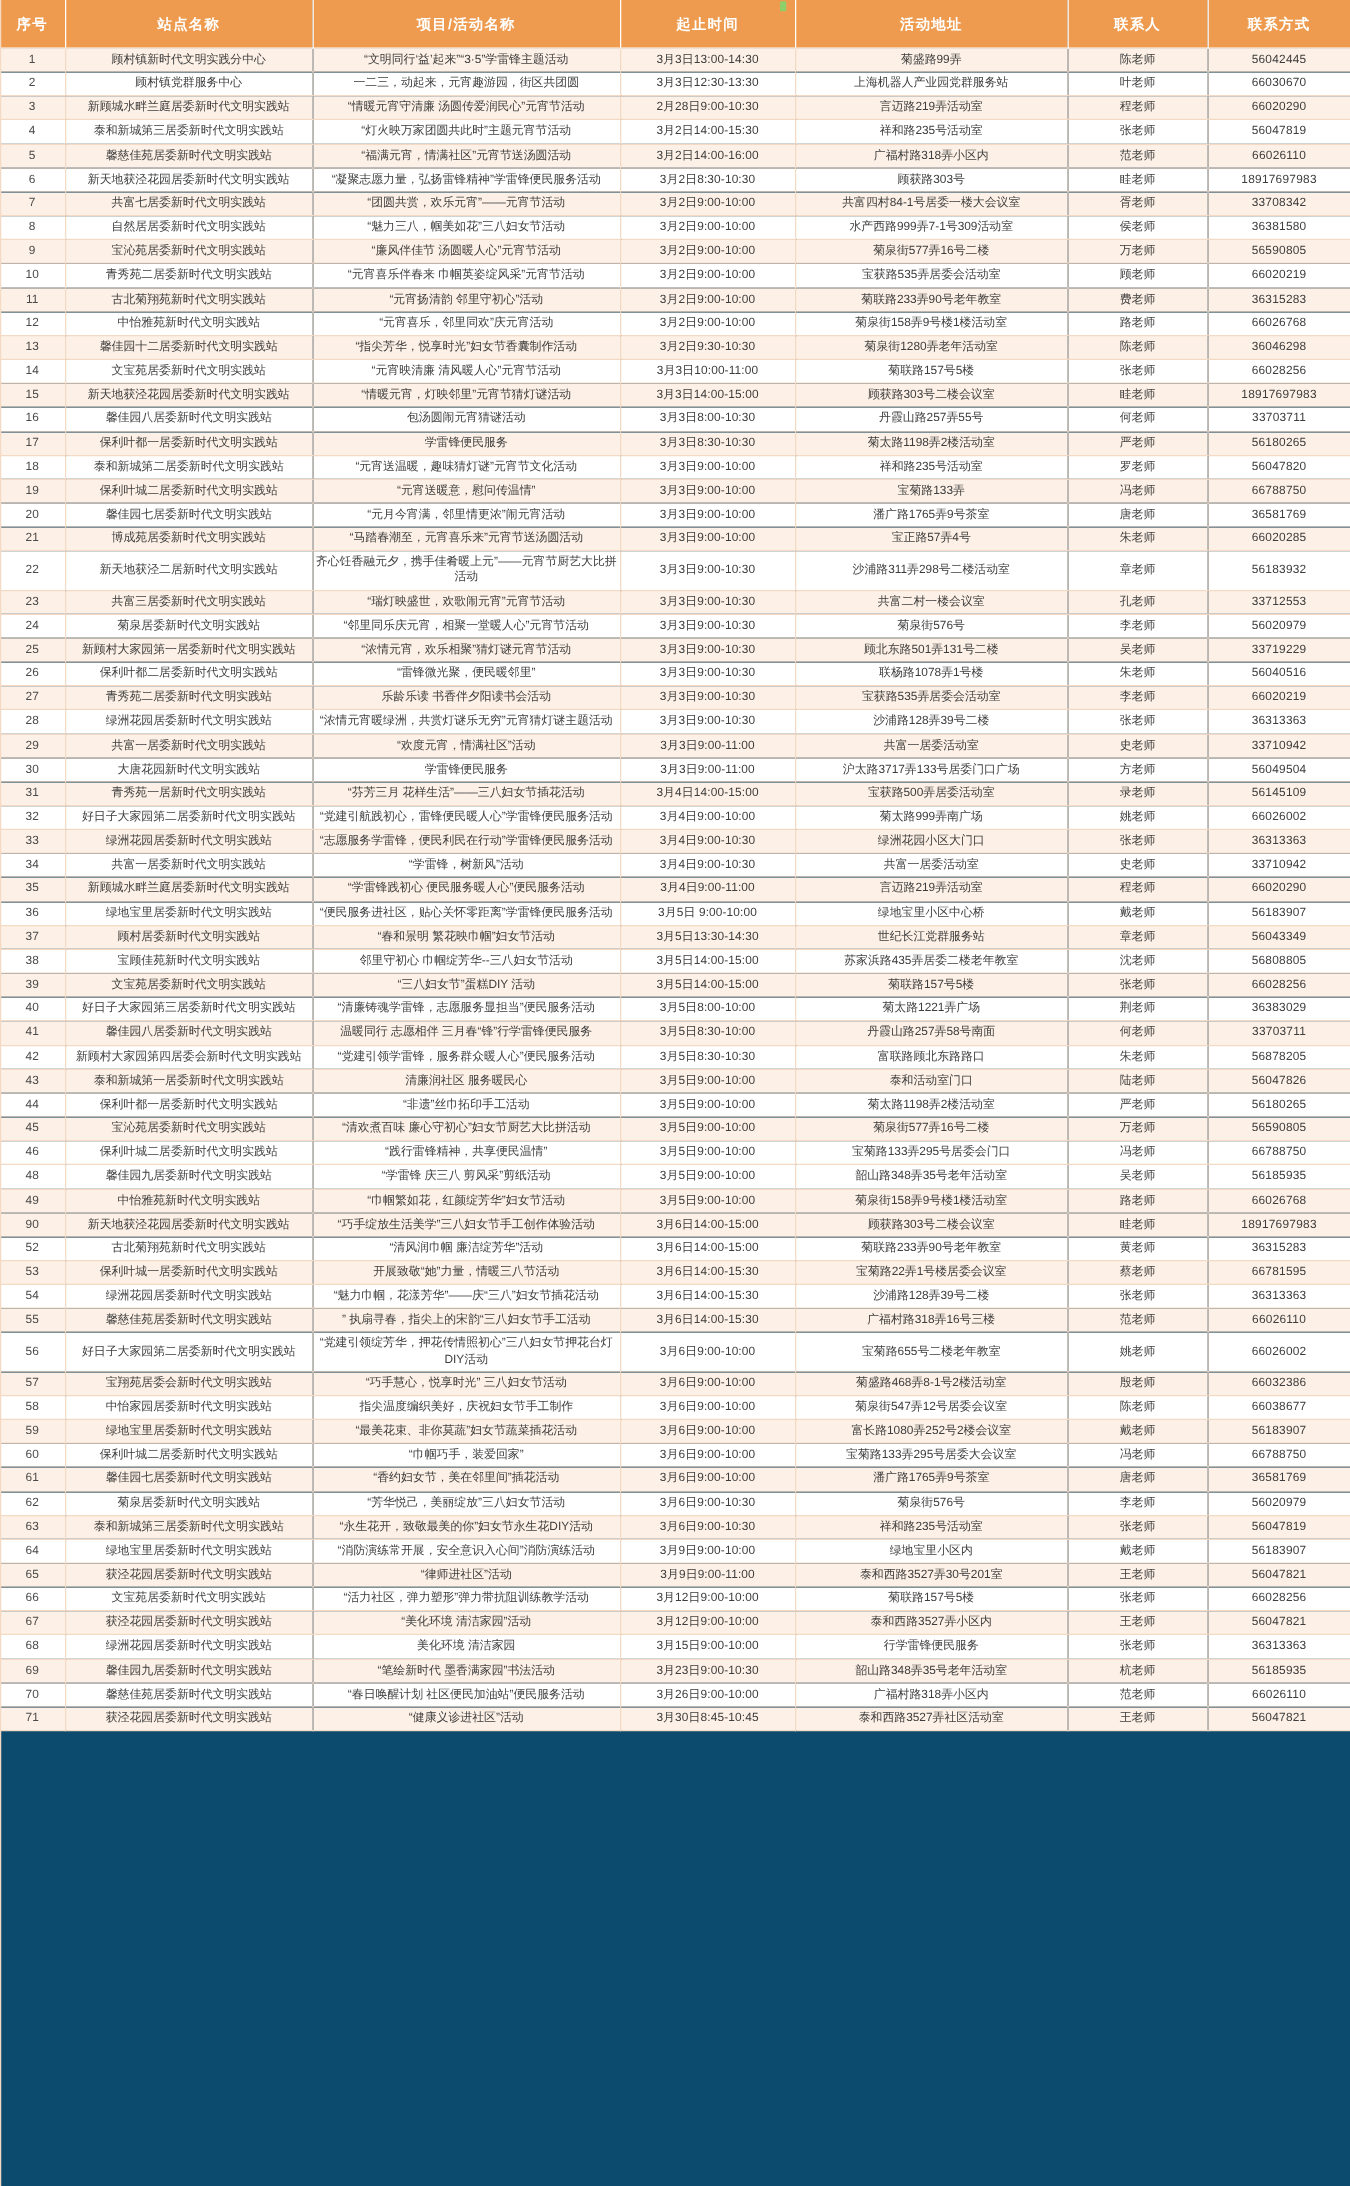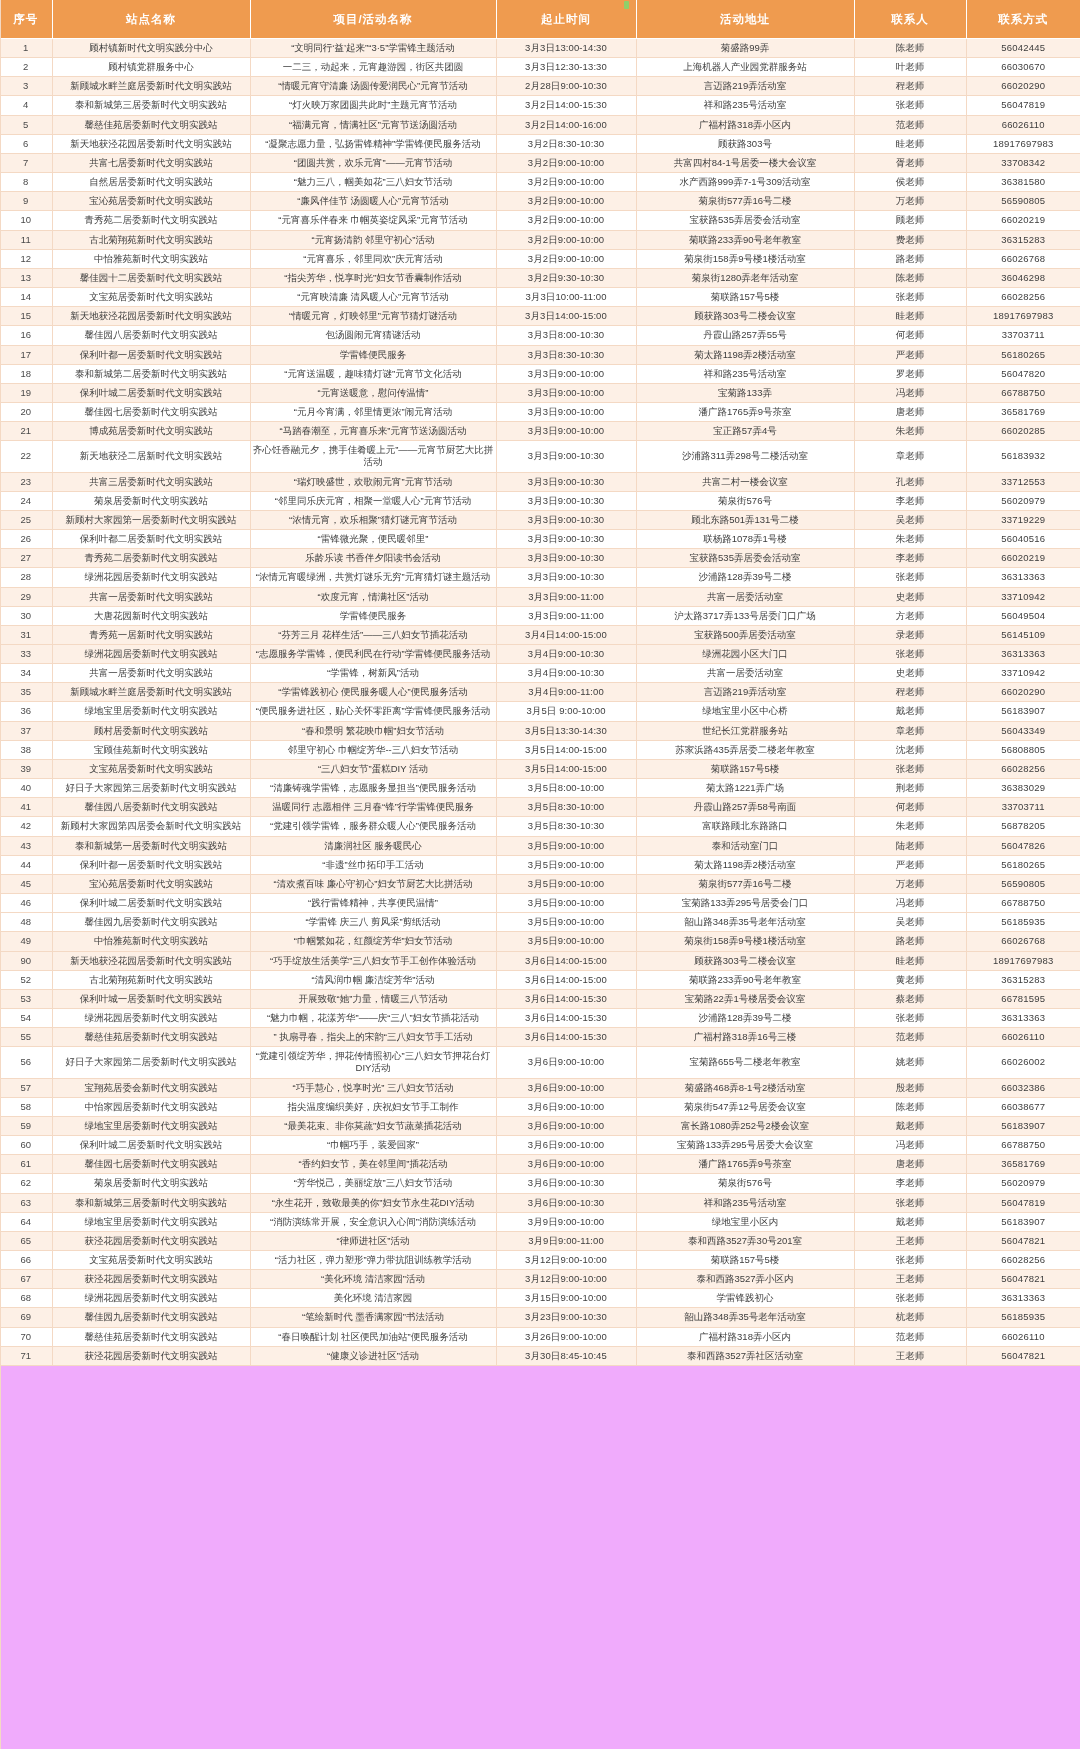--- a/index.html
+++ b/index.html
@@ -9,21 +9,21 @@
     background: #ffffff;
   }
   body {
     width: 1080px;
     font-family: "Liberation Sans", "DejaVu Sans", sans-serif;
     color: #3b3b3b;
   }
   #sheet {
     width: 1080px;
     min-height: 1749px;
-    background: #f0abfc;
+    background: #0c4a6e;
     position: relative;
     overflow: hidden;
   }
   table.grid {
     width: 1080px;
     border-collapse: collapse;
     table-layout: fixed;
   }
   table.grid col.c-idx    { width: 52px; }
   table.grid col.c-site   { width: 198px; }
@@ -392,20 +392,29 @@
         </tr>
         <tr class="odd">
           <td class="idx">31</td>
           <td class="site">青秀苑一居新时代文明实践站</td>
           <td class="act">“芬芳三月 花样生活”——三八妇女节插花活动</td>
           <td class="time">3月4日14:00-15:00</td>
           <td class="addr">宝获路500弄居委活动室</td>
           <td class="person">录老师</td>
           <td class="phone">56145109</td>
         </tr>
+        <tr class="even">
+          <td class="idx">32</td>
+          <td class="site">好日子大家园第二居委新时代文明实践站</td>
+          <td class="act">“党建引航践初心，雷锋便民暖人心”学雷锋便民服务活动</td>
+          <td class="time">3月4日9:00-10:00</td>
+          <td class="addr">菊太路999弄南广场</td>
+          <td class="person">姚老师</td>
+          <td class="phone">66026002</td>
+        </tr>
         <tr class="odd">
           <td class="idx">33</td>
           <td class="site">绿洲花园居委新时代文明实践站</td>
           <td class="act">“志愿服务学雷锋，便民利民在行动”学雷锋便民服务活动</td>
           <td class="time">3月4日9:00-10:30</td>
           <td class="addr">绿洲花园小区大门口</td>
           <td class="person">张老师</td>
           <td class="phone">36313363</td>
         </tr>
         <tr class="even">
@@ -694,21 +703,21 @@
           <td class="time">3月12日9:00-10:00</td>
           <td class="addr">泰和西路3527弄小区内</td>
           <td class="person">王老师</td>
           <td class="phone">56047821</td>
         </tr>
         <tr class="even">
           <td class="idx">68</td>
           <td class="site">绿洲花园居委新时代文明实践站</td>
           <td class="act">美化环境 清洁家园</td>
           <td class="time">3月15日9:00-10:00</td>
-          <td class="addr">学雷锋践初心</td>
+          <td class="addr">行学雷锋便民服务</td>
           <td class="person">张老师</td>
           <td class="phone">36313363</td>
         </tr>
         <tr class="odd">
           <td class="idx">69</td>
           <td class="site">馨佳园九居委新时代文明实践站</td>
           <td class="act">“笔绘新时代 墨香满家园”书法活动</td>
           <td class="time">3月23日9:00-10:30</td>
           <td class="addr">韶山路348弄35号老年活动室</td>
           <td class="person">杭老师</td>

